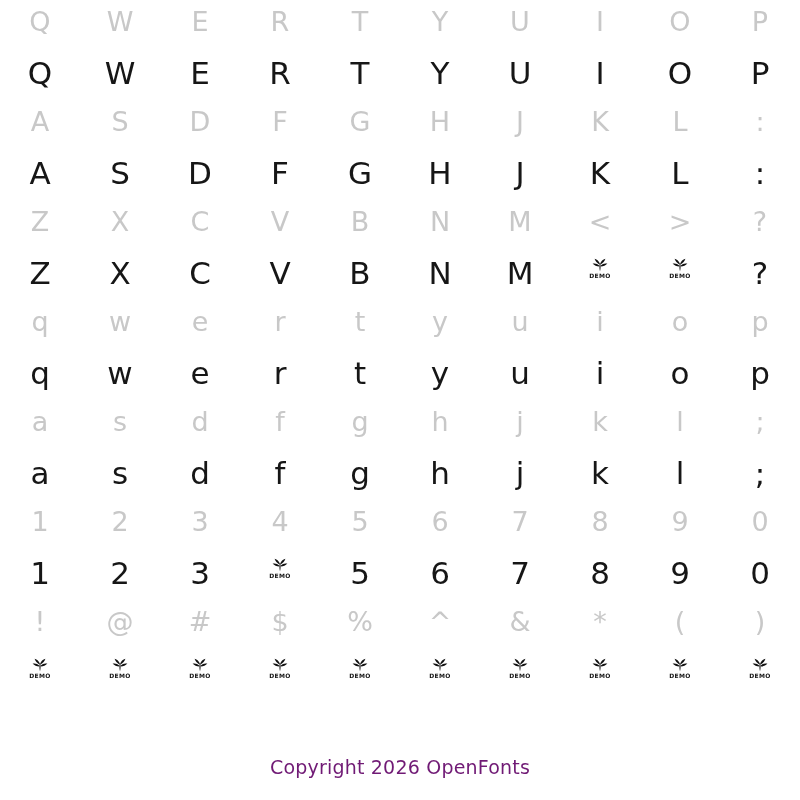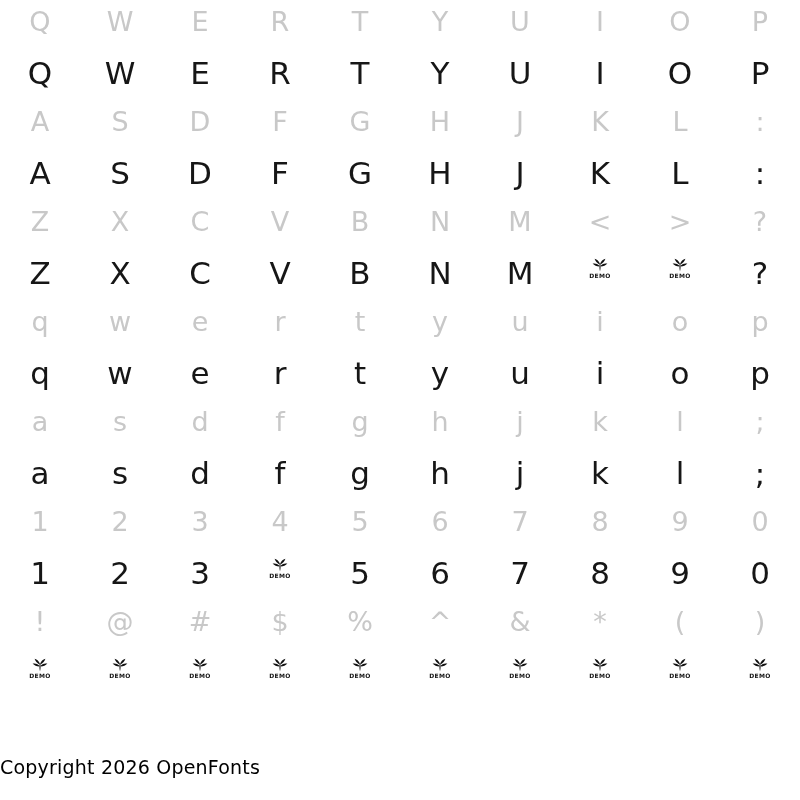--- a/index.html
+++ b/index.html
@@ -87,21 +87,22 @@
     color: #111;
     line-height: 1;
     margin-top: 1px;
     font-weight: 700;
   }
   .copyright {
     position: absolute;
     left: 0;
     bottom: 22px;
     width: 800px;
-    color: #000000;
+    text-align: center;
+    color: #701a75;
     font-size: 19px;
     font-family: "DejaVu Sans", sans-serif;
     letter-spacing: 0.2px;
   }
 </style>
 </head>
 <body>
 
 <div id="sheet">
   <div class="grid" id="grid">

